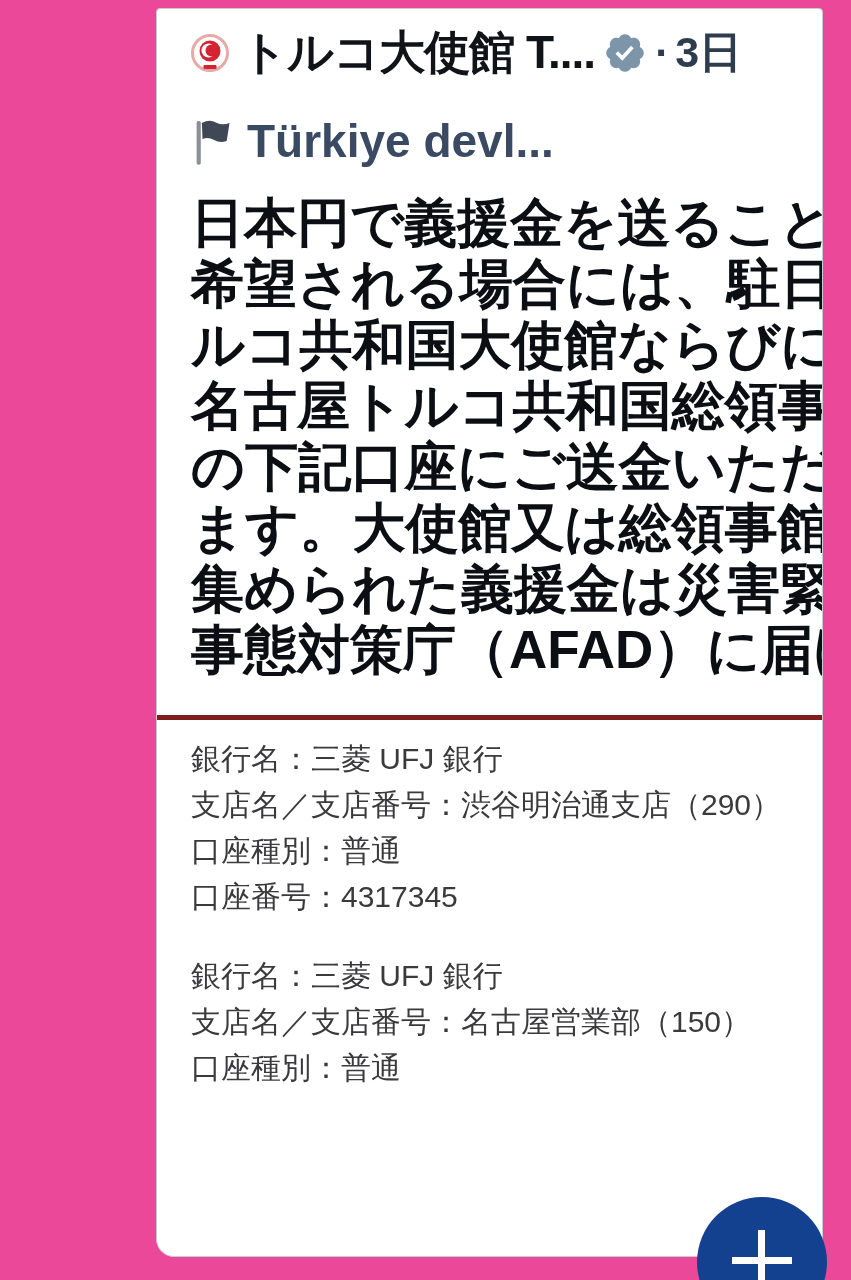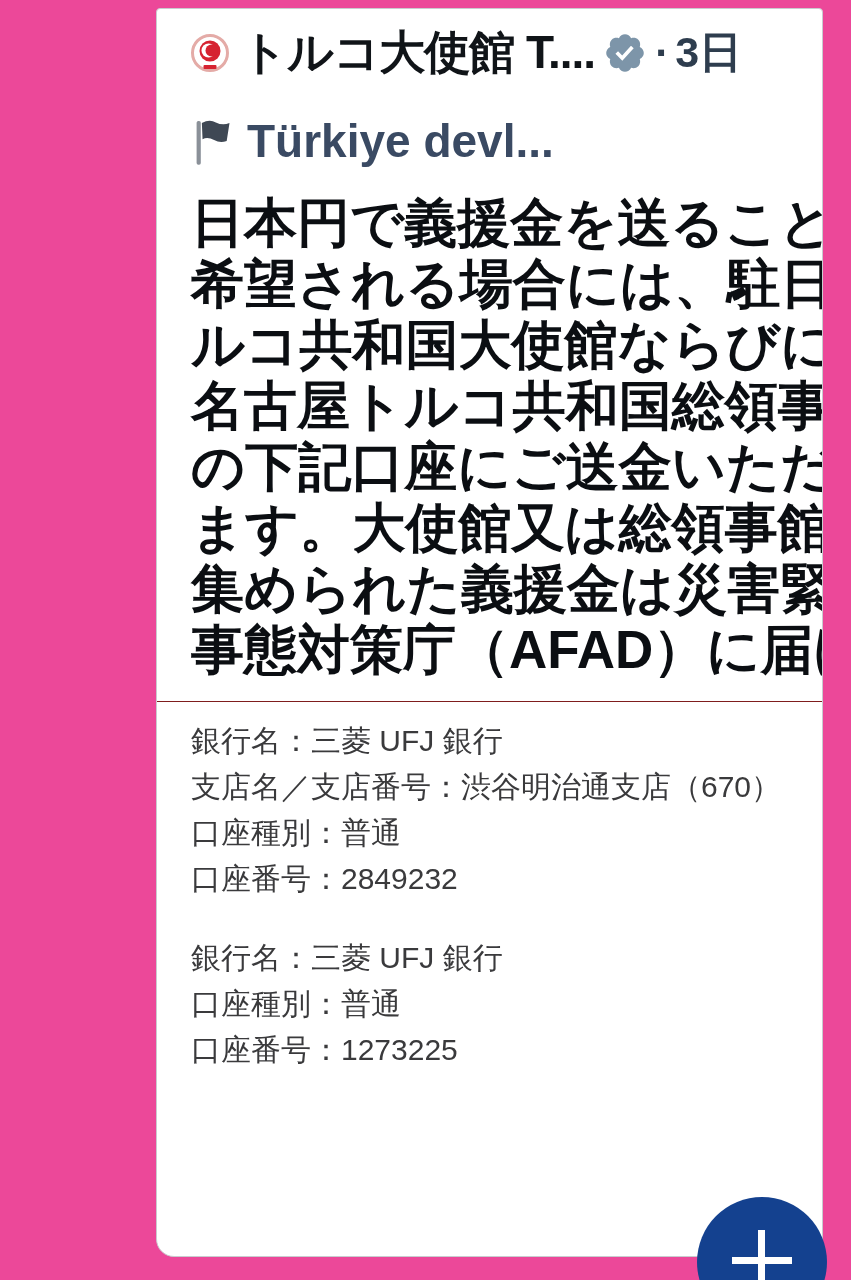--- a/index.html
+++ b/index.html
@@ -37,21 +37,21 @@
   .quote-row { display:flex; align-items:flex-end; margin-top:29px; height:58px; }
   .flag-icon { width:42px; height:52px; margin-right:14px; flex:0 0 auto; }
   .quote-text { font-size:46px; font-weight:600; color:#3a4a63; white-space:nowrap; }
 
   
   .tweet-body { margin-top:24px; }
   .tweet-body .line { font-size:53px; line-height:61px; font-weight:700;
                       color:#0b0e12; letter-spacing:0px; white-space:nowrap; }
 
   
-  .bank-section { margin:21px -28px 0 -34px; border-top:1px solid #7f1d1d;
+  .bank-section { margin:35px -28px 0 -34px; border-top:5px solid #7f1d1d;
                   padding:16px 28px 8px 34px; }
   .bank-block .bank-row { font-size:30px; line-height:46px; color:#3a3a3c;
                           font-weight:400; white-space:nowrap; }
   .bank-block.second { margin-top:33px; }
 
   
   .fab { position:absolute; left:697px; top:1197px; width:130px; height:130px;
          border-radius:50%; background:#14418f; border:none; z-index:5; cursor:pointer; }
   .fab .bar-h { position:absolute; left:35px; top:60px; width:60px; height:7px; background:#fff; }
   .fab .bar-v { position:absolute; left:61px; top:33px; width:7px; height:60px; background:#fff; }
@@ -91,28 +91,28 @@
       <div class="line">名古屋トルコ共和国総領事館</div>
       <div class="line">の下記口座にご送金いただけ</div>
       <div class="line">ます。大使館又は総領事館に</div>
       <div class="line">集められた義援金は災害緊急</div>
       <div class="line">事態対策庁（AFAD）に届け</div>
     </div>
 
     <div class="bank-section">
       <div class="bank-block first">
         <div class="bank-row">銀行名：三菱 UFJ 銀行</div>
-        <div class="bank-row">支店名／支店番号：渋谷明治通支店（670）</div>
+        <div class="bank-row">支店名／支店番号：渋谷明治通支店（290）</div>
         <div class="bank-row">口座種別：普通</div>
-        <div class="bank-row">口座番号：2849232</div>
+        <div class="bank-row">口座番号：4317345</div>
       </div>
       <div class="bank-block second">
         <div class="bank-row">銀行名：三菱 UFJ 銀行</div>
+        <div class="bank-row">支店名／支店番号：名古屋営業部（150）</div>
         <div class="bank-row">口座種別：普通</div>
-        <div class="bank-row">口座番号：1273225</div>
       </div>
     </div>
 
   </div>
 
   <button class="fab" aria-label="add">
     <span class="bar-h"></span>
     <span class="bar-v"></span>
   </button>
 

